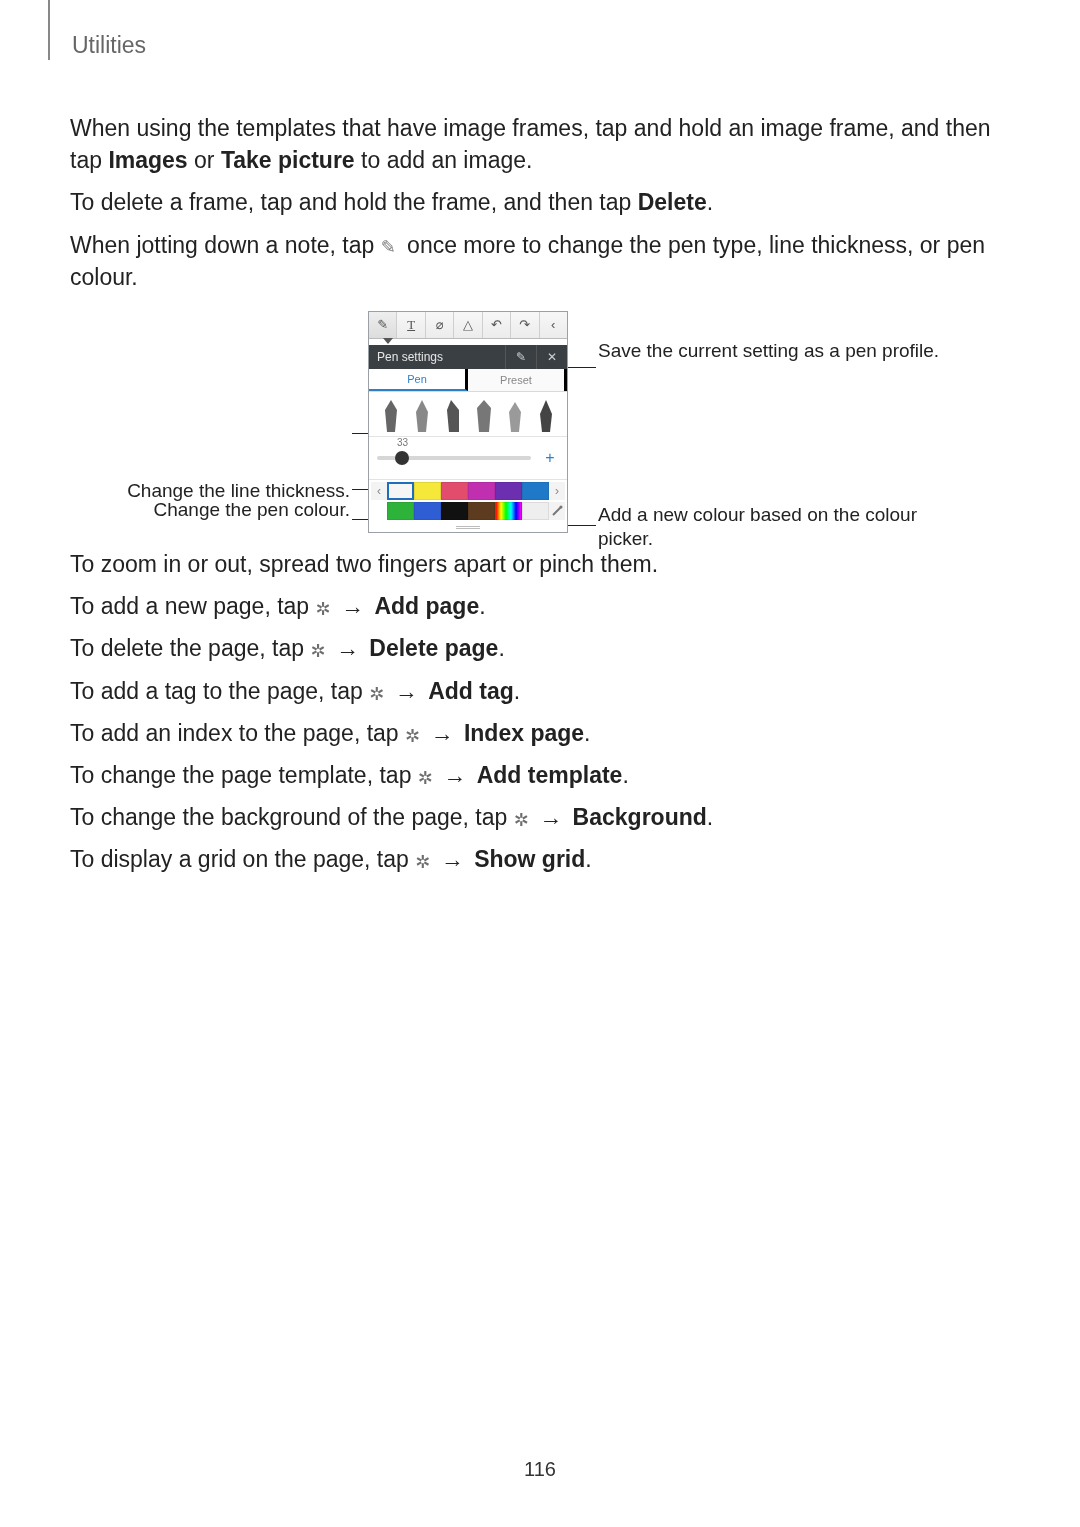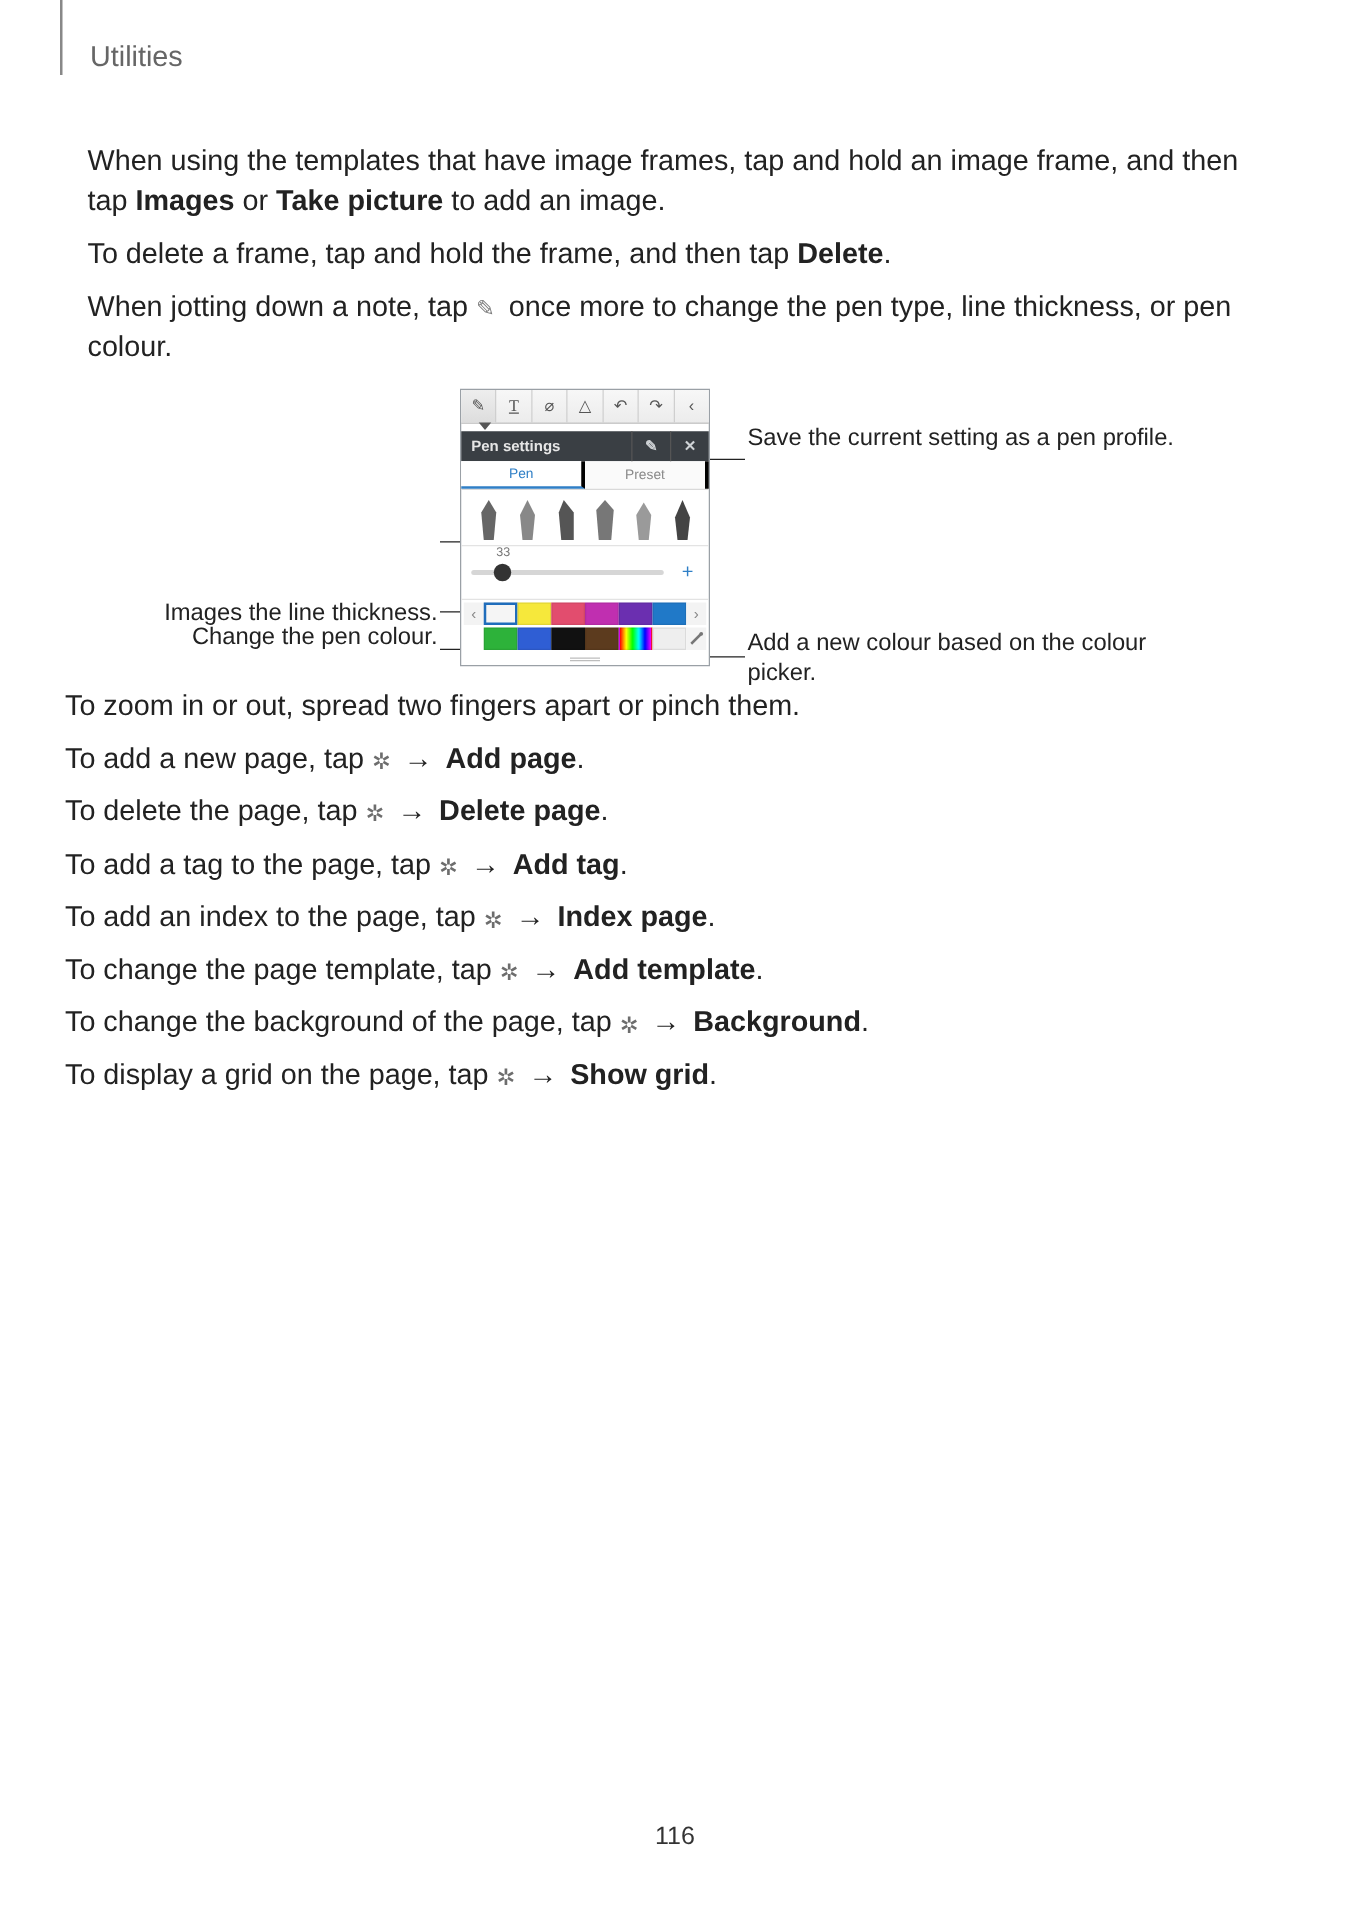--- a/index.html
+++ b/index.html
@@ -135,21 +135,20 @@
     border-right: 5px solid transparent;
     border-top: 6px solid #555;
   }
   .pen-settings-bar {
     display: flex;
     align-items: stretch;
     height: 24px;
     background: #3a3f44;
     color: #e6e6e6;
     font-size: 12px;
-    font-weight: bold;
   }
   .pen-settings-title {
     flex: 1;
     display: flex;
     align-items: center;
     padding-left: 8px;
   }
   .ps-icon {
     width: 30px;
     display: flex;
@@ -260,21 +259,21 @@
   .grabber-line {
     width: 24px;
     height: 1px;
     background: #bdbdbd;
     box-shadow: 0 2px 0 #bdbdbd;
   }
 
   
   .list {
     position: absolute;
-    left: 52px;
+    left: 70px;
     right: 70px;
     top: 548px;
   }
   .gear-inline {
     display: inline-block;
     vertical-align: -1px;
     font-size: 18px;
     color: #6d6d6d;
   }
   .arrow { margin: 0 4px; }
@@ -302,21 +301,21 @@
     </p>
     <p class="body">
       <span>To delete a frame, tap and hold the frame, and then tap </span><span class="bold">Delete</span><span>.</span>
     </p>
     <p class="body">
       <span>When jotting down a note, tap </span><span class="pen-inline-icon"></span><span> once more to change the pen type, line thickness, or pen colour.</span>
     </p>
 
     <div class="figure-area">
 
-      <div class="callout-left callout-thickness">Images the line thickness.</div>
+      <div class="callout-left callout-thickness">Change the line thickness.</div>
       <div class="callout-left callout-colour">Change the pen colour.</div>
 
       <div class="callout-right callout-addcol">Add a new colour based on the colour picker.</div>
       <div class="callout-right callout-saveprof">Save the current setting as a pen profile.</div>
 
       <div class="line line-pentype"></div>
       <div class="line line-thickness"></div>
       <div class="line line-colour"></div>
       <div class="line line-saveprof"></div>
       <div class="line line-addcol"></div>

